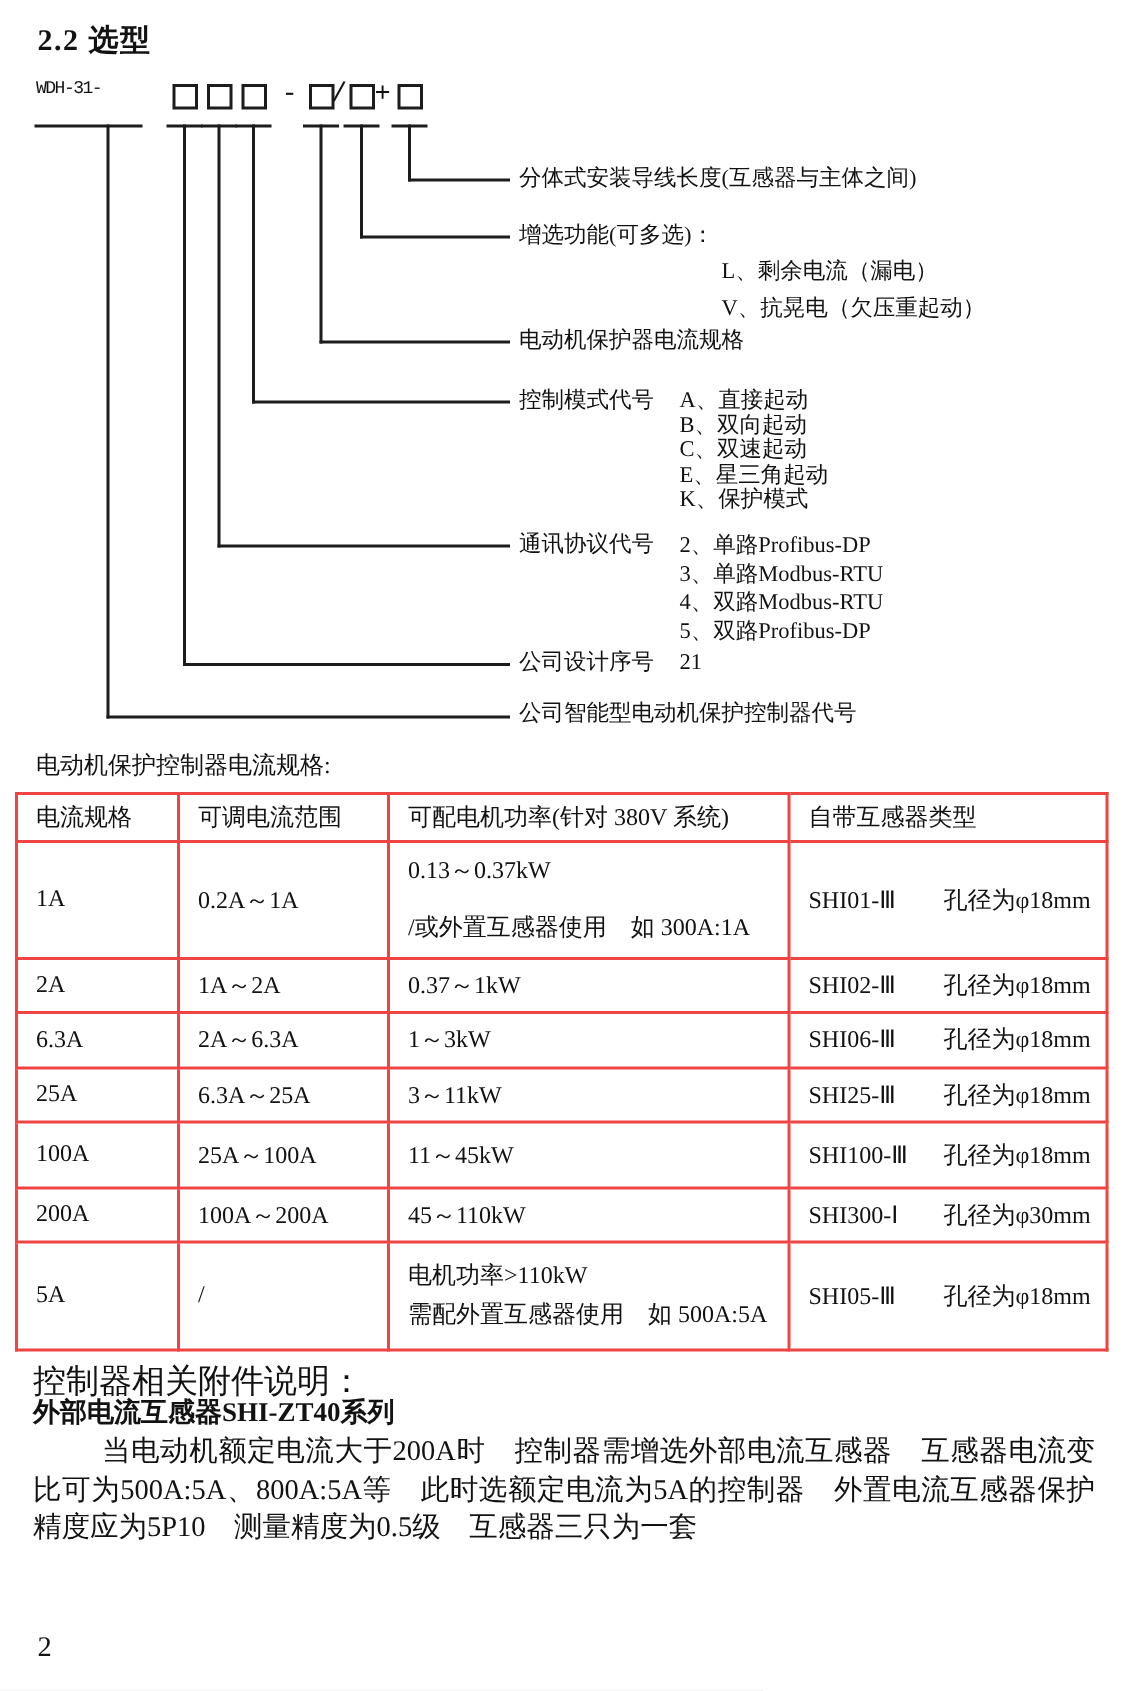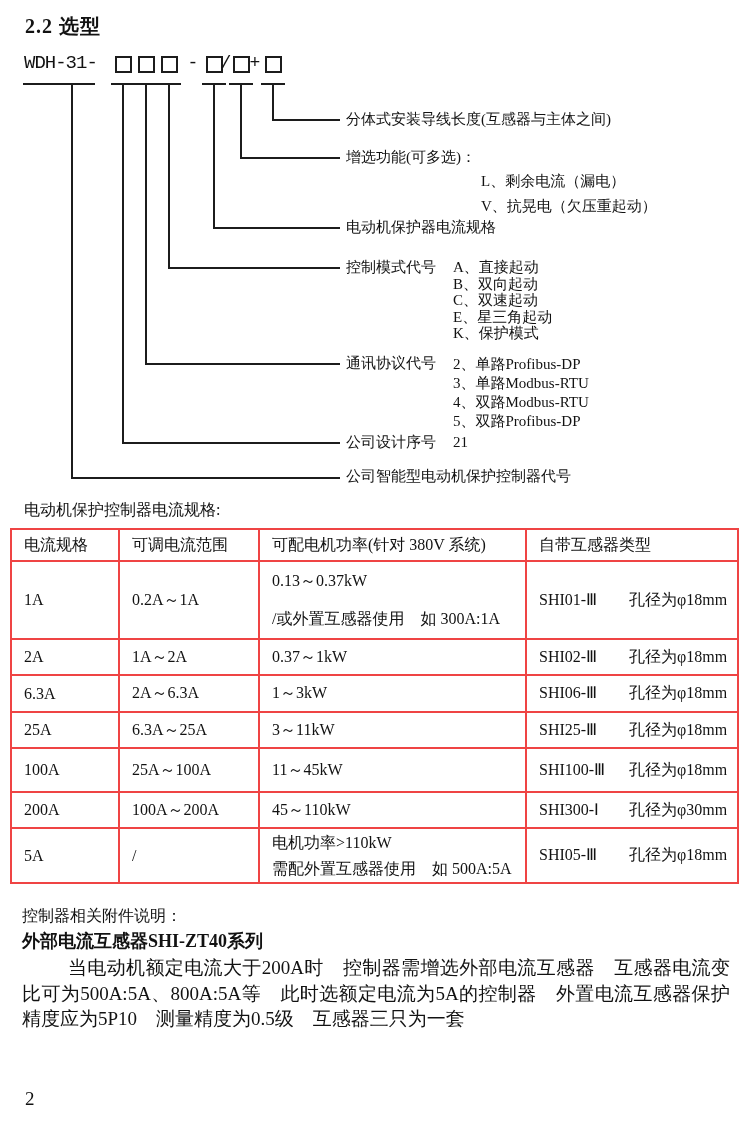--- a/index.html
+++ b/index.html
@@ -11,21 +11,21 @@
     color:#121212;
     overflow:hidden;
     margin:0 auto;
   }
   .abs{position:absolute;}
   
   .doc-title{font-size:20px;font-weight:bold;letter-spacing:1px;}
   
   .model-prefix{
     font-family:"Liberation Mono", monospace;
-    font-size:19px;letter-spacing:-1px;white-space:nowrap;
+    font-size:12px;letter-spacing:-1px;white-space:nowrap;
   }
   .mbox{
     position:absolute;
     width:13px;height:13px;
     border:2px solid #1c1c1c;
     background:#fff;
   }
   .msep{
     position:absolute;
     font-family:"Liberation Mono", monospace;
@@ -54,21 +54,21 @@
     border:2px solid #ef4444;
     font-size:16px;
     padding:0 4px 0 12px;
     vertical-align:middle;
     overflow:hidden;
   }
   .ml38{line-height:38px;white-space:pre-line;}
   .ml26{line-height:26px;white-space:pre-line;}
   .tmodel{display:inline-block;width:90px;}
   
-  .note-heading{font-size:16px;}
+  .note-heading{font-size:22px;}
   .note-subheading{font-size:18px;font-weight:bold;}
   .note-body{
     font-size:19px;line-height:25.5px;
     text-indent:46px;text-align:justify;
   }
   .page-number{font-size:19px;}
 </style>
 </head>
 <body>
 
@@ -183,21 +183,21 @@
         <td>25A～100A</td>
         <td>11～45kW</td>
         <td><span class="tmodel">SHI100-Ⅲ</span><span>孔径为φ18mm</span></td>
       </tr>
       <tr style="height:36px;">
         <td>200A</td>
         <td>100A～200A</td>
         <td>45～110kW</td>
         <td><span class="tmodel">SHI300-Ⅰ</span><span>孔径为φ30mm</span></td>
       </tr>
-      <tr style="height:55px;">
+      <tr style="height:72px;">
         <td>5A</td>
         <td>/</td>
         <td class="ml26">电机功率&gt;110kW
 需配外置互感器使用　如 500A:5A</td>
         <td><span class="tmodel">SHI05-Ⅲ</span><span>孔径为φ18mm</span></td>
       </tr>
     </tbody>
   </table>
 
   <div class="abs note-heading" style="left:22px;top:906px;">控制器相关附件说明：</div>

